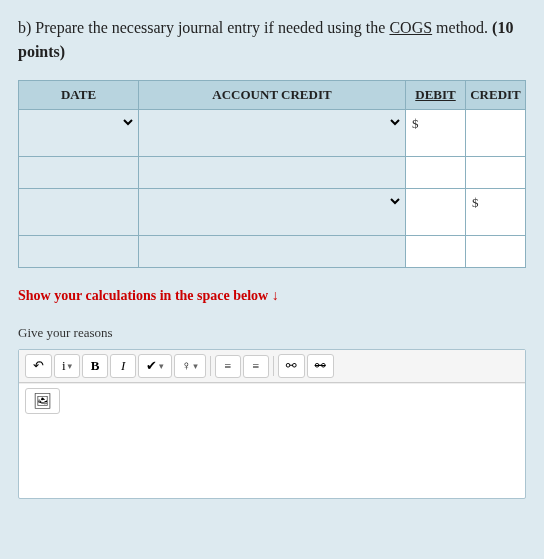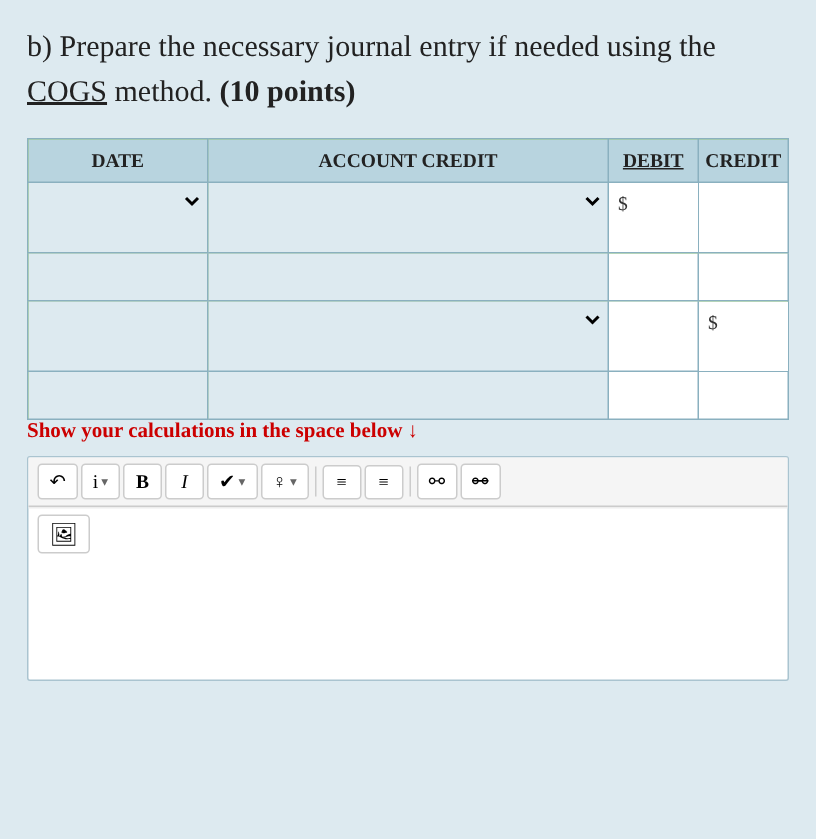--- a/index.html
+++ b/index.html
@@ -10,35 +10,36 @@
       color: #222;
       width: 544px;
       min-height: 559px;
     }
     .main-container {
       background: #ddeaf0;
       padding: 16px 18px 16px 18px;
       min-height: 559px;
     }
     .intro-text {
-      font-size: 20px;
+      font-size: 16px;
       color: #222;
       margin-bottom: 16px;
       line-height: 1.5;
     }
     .intro-text u {
       text-decoration: underline;
     }
     .intro-text strong {
       font-weight: bold;
     }
     .journal-table {
       width: 100%;
       border-collapse: collapse;
-      background: #bef264;
+      margin-bottom: 20px;
+      background: #8b5cf6;
     }
     .journal-table th {
       background: #b8d4df;
       border: 1px solid #8ab0bf;
       font-weight: bold;
       font-size: 13px;
       padding: 6px 4px;
       text-align: center;
     }
     .journal-table th.date-col { width: 120px; }
@@ -83,21 +84,21 @@
       background: transparent;
       font-size: 13px;
       font-family: Georgia, serif;
       outline: none;
       padding: 2px 4px;
     }
     .show-calculations {
       color: #cc0000;
       font-weight: bold;
       font-size: 14px;
-      margin-bottom: 8px;
+      margin-bottom: 21px;
       font-style: normal;
     }
     .give-reasons {
       font-size: 13px;
       color: #333;
       margin-bottom: 8px;
     }
     .editor-container {
       background: #fff;
       border: 1px solid #aac4d0;
@@ -229,20 +230,21 @@
         <td></td>
         <td></td>
         <td class="td-white"></td>
         <td class="td-white"></td>
       </tr>
     </tbody>
   </table>
 
   <p class="show-calculations">Show your calculations in the space below ↓</p>
 
+  <p class="give-reasons">Give your reasons</p>
 
   <div class="editor-container">
     <div class="editor-toolbar">
 
       <button class="toolbar-btn">
         <span>↶</span>
       </button>
 
       <button class="toolbar-btn">
         <span>i</span>

